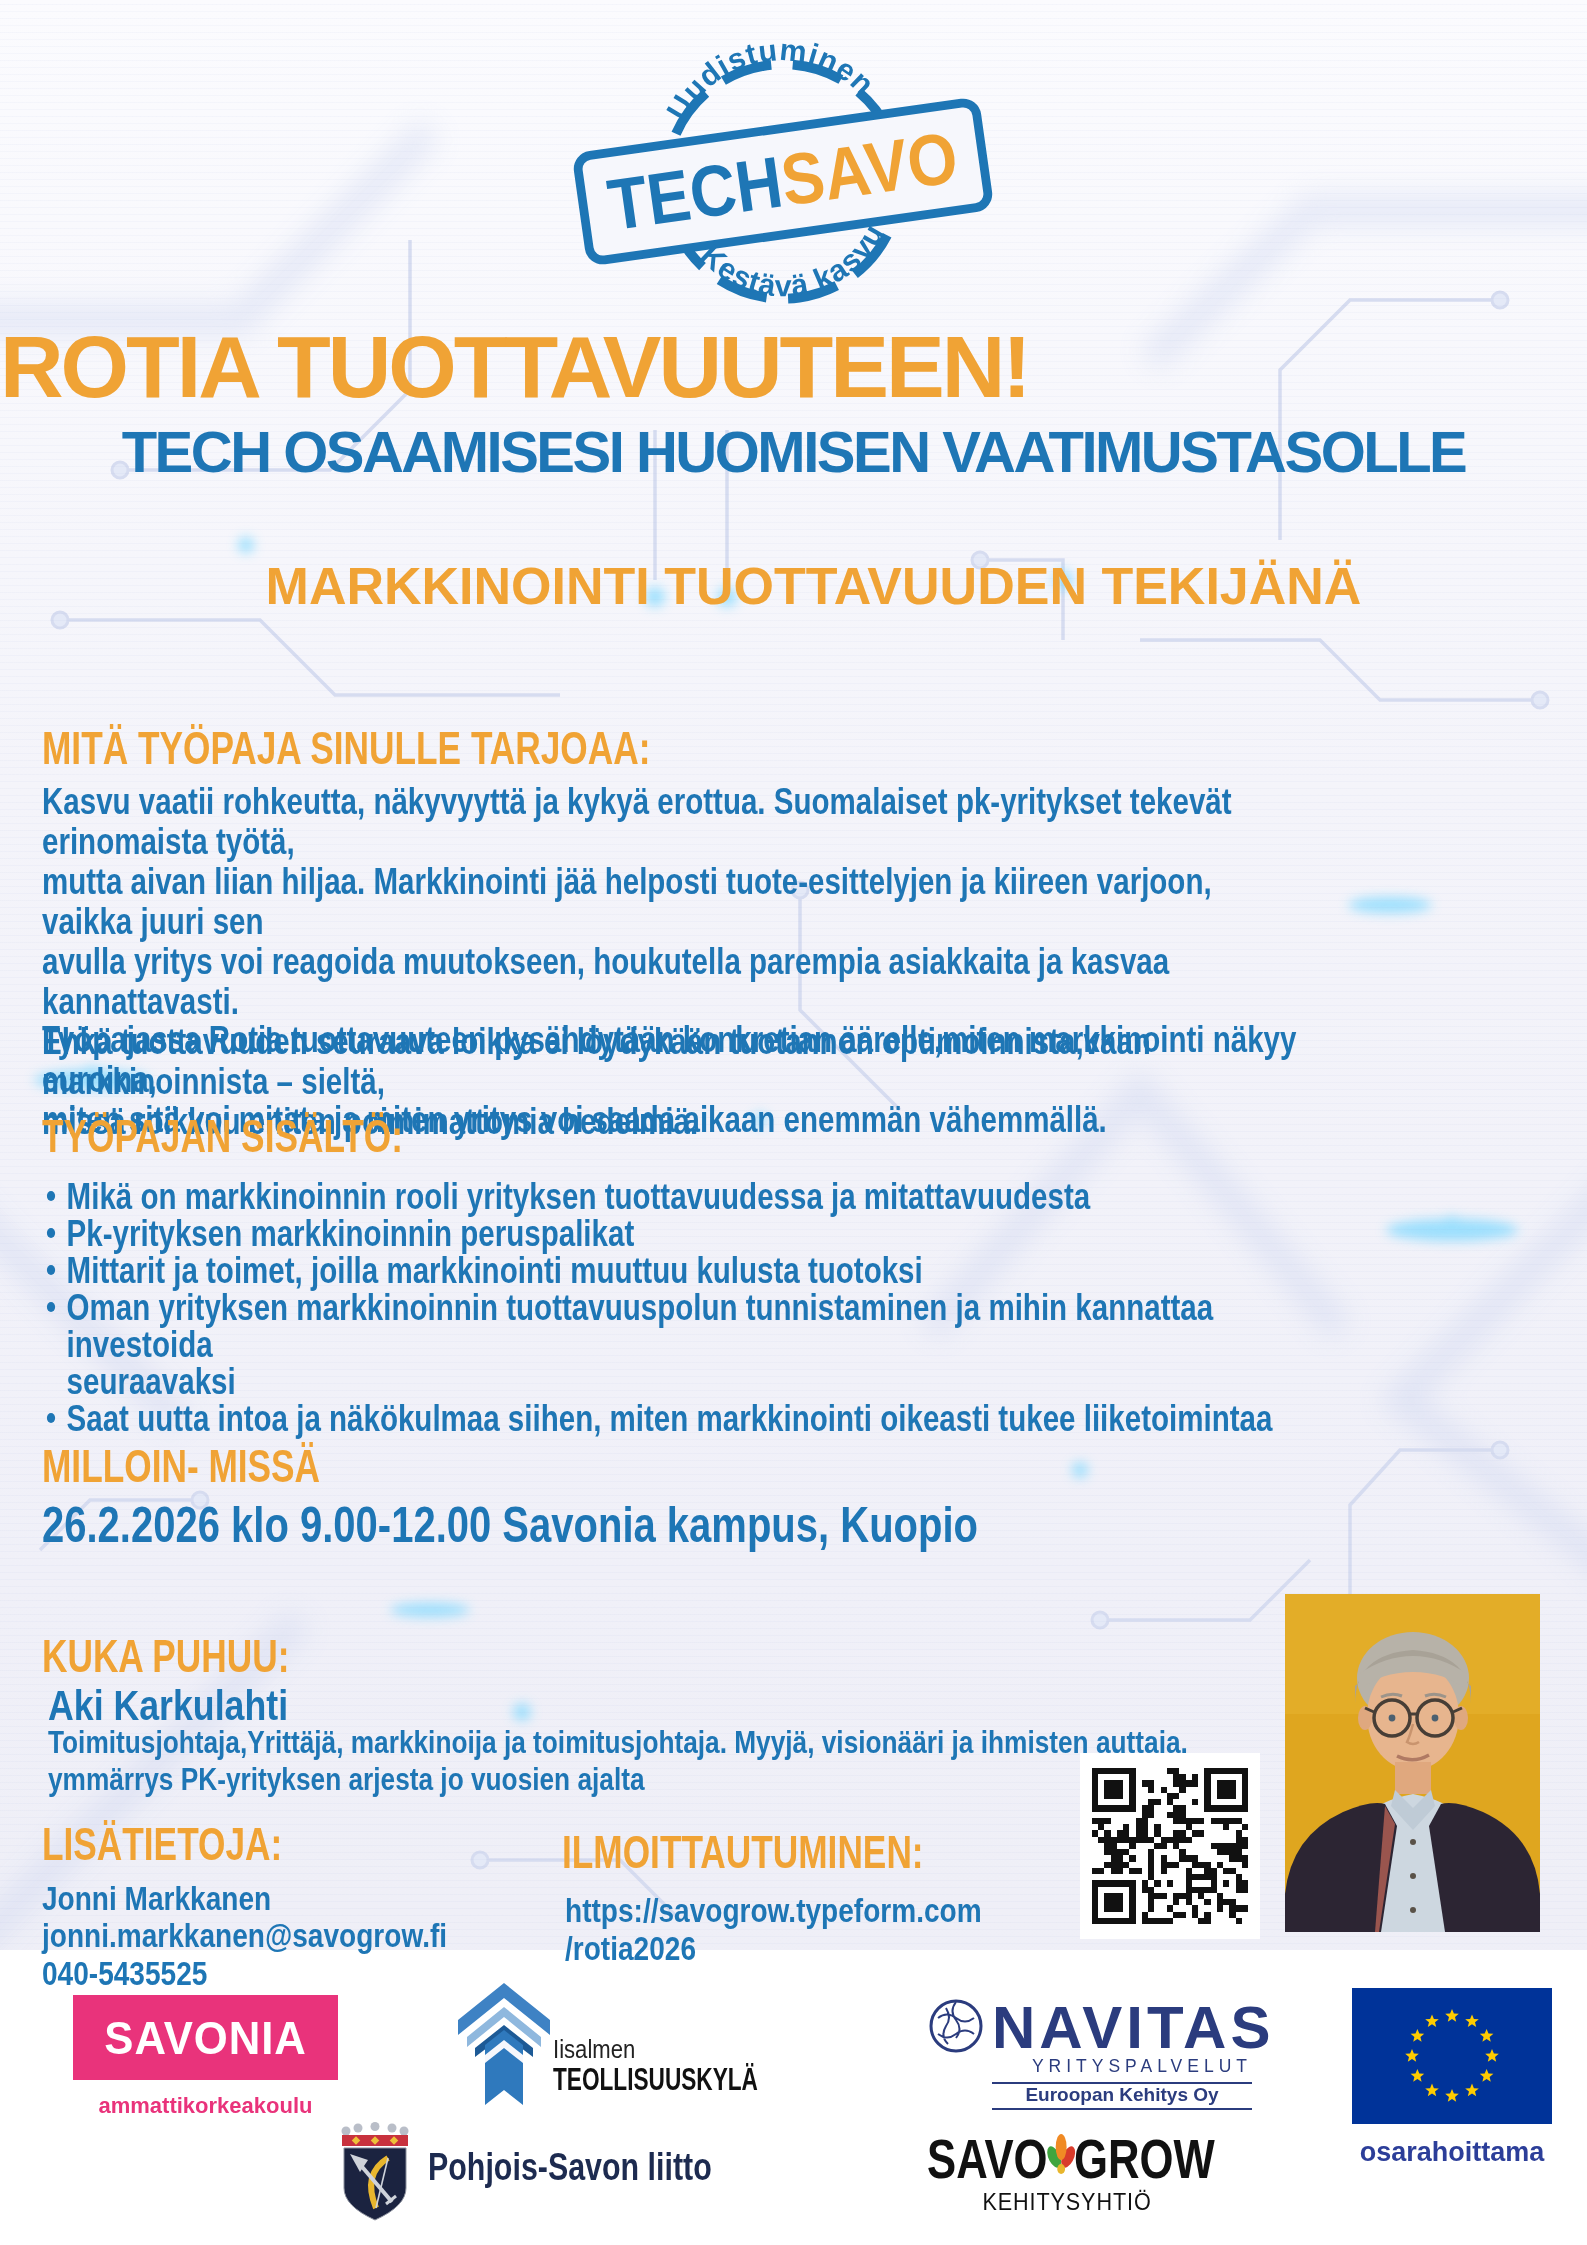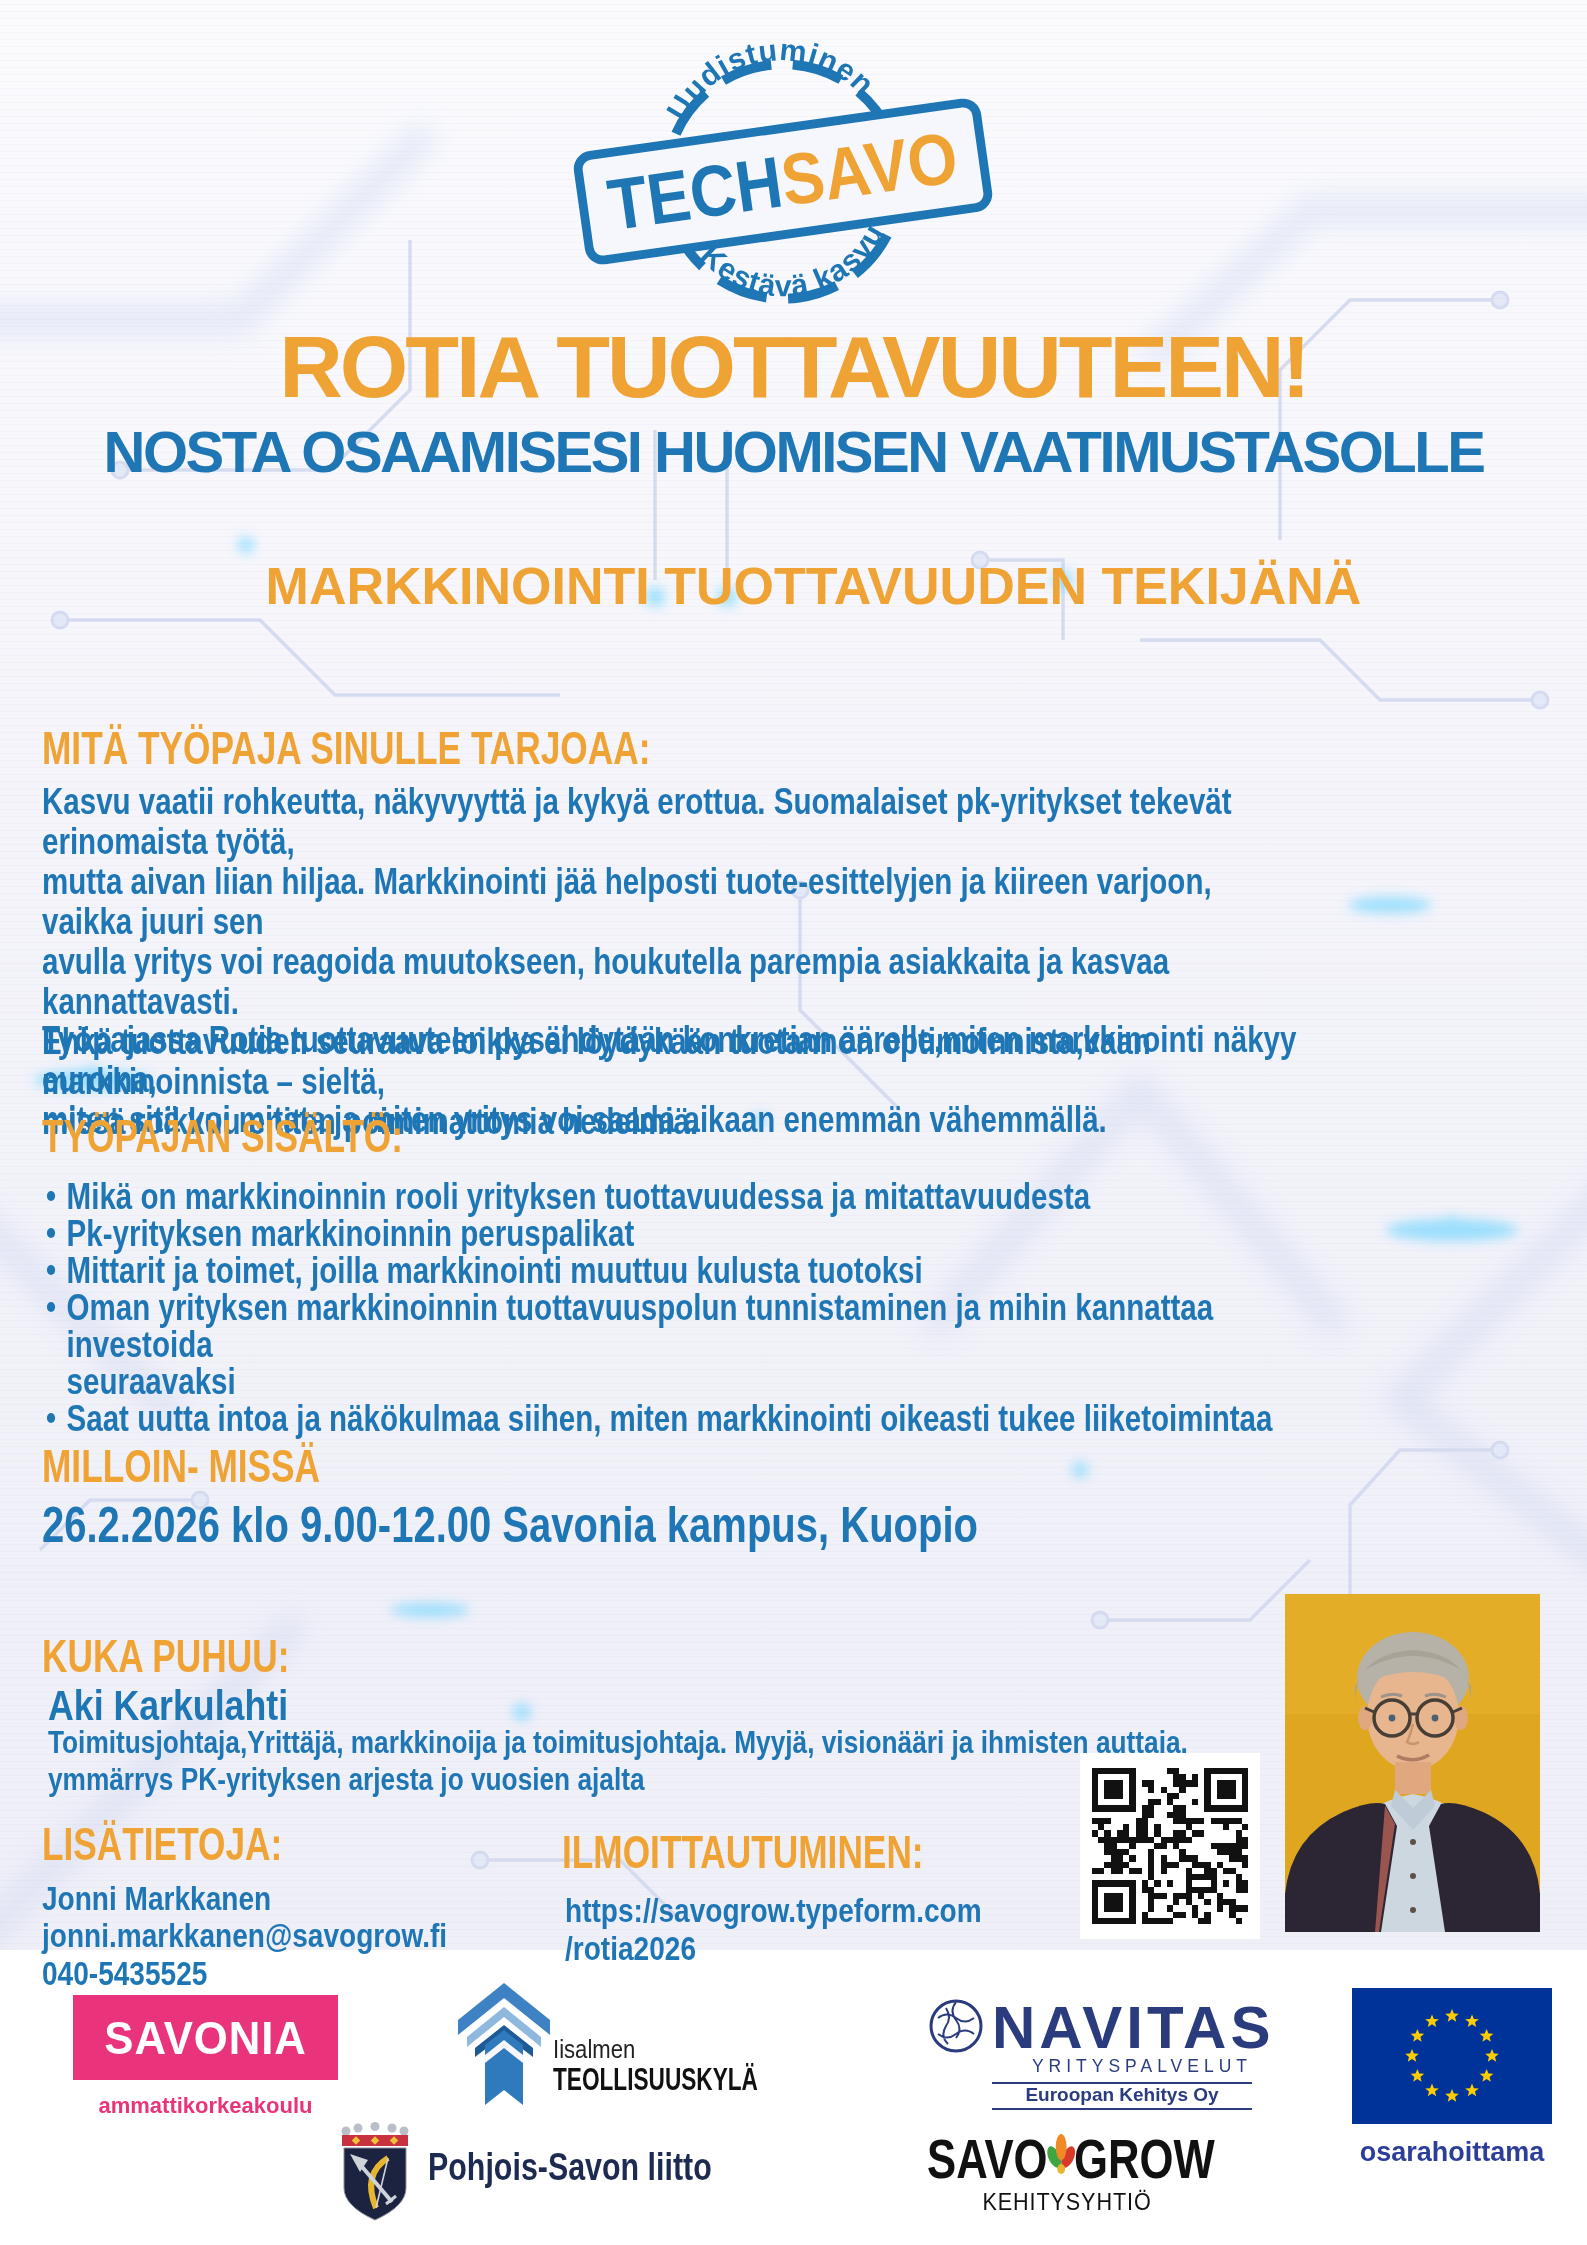--- a/index.html
+++ b/index.html
@@ -7,21 +7,21 @@
     position:relative;width:1587px;height:2245px;overflow:hidden;
     font-family:"Liberation Sans","DejaVu Sans",sans-serif;
     background:linear-gradient(180deg,#fbfbfe 0%,#f4f4fa 35%,#f0f0f8 70%,#eeeef6 100%);
   }
   .abs{position:absolute;}
   .scanlines{
     position:absolute;inset:0;pointer-events:none;
     background:repeating-linear-gradient(0deg,rgba(130,150,205,0.05) 0 1px,rgba(0,0,0,0) 1px 7px);
   }
   
-  #main-title{left:0;top:316px;width:1587px;text-align:center;font-size:88px;font-weight:bold;
+  #main-title{left:0;top:316px;width:1587px;font-size:88px;font-weight:bold;
     letter-spacing:-3px;color:var(--orange);white-space:nowrap;}
   #subtitle{left:0;top:418px;width:1587px;text-align:center;font-size:58px;font-weight:bold;
     letter-spacing:-2.5px;color:var(--blue);white-space:nowrap;}
   #theme-title{left:0;top:556px;width:1587px;text-align:center;font-size:52px;font-weight:bold;
     color:var(--orange);white-space:nowrap;padding-left:20px;}
   .oh{font-size:47px;font-weight:bold;color:var(--orange);white-space:nowrap;
     transform:scaleX(.75);transform-origin:0 0;}
   .body-text{font-size:36px;font-weight:bold;color:var(--blue);line-height:40px;
     white-space:pre-line;transform:scaleX(.82);transform-origin:0 0;margin:0;}
   #offer-heading{left:42px;top:720px;}
@@ -166,21 +166,21 @@
     <text y="25" x="0" text-anchor="middle" font-size="74" font-weight="bold" textLength="360" lengthAdjust="spacingAndGlyphs">
       <tspan fill="#1E76B5">TECH</tspan><tspan fill="#F0A335">SAVO</tspan>
     </text>
     <path id="arcB" d="M -99 60 A 114 114 0 0 0 99 60" fill="none"></path>
     <text font-size="31" font-weight="bold" fill="#1E76B5" letter-spacing="1">
       <textPath href="#arcB" startOffset="50%" text-anchor="middle">Kestävä kasvu</textPath>
     </text>
   </svg>
 
   <div class="abs" id="main-title">ROTIA TUOTTAVUUTEEN!</div>
-  <div class="abs" id="subtitle">NOSTA OSAAMISESI HUOMISEN VAATIMUSTASOLLE</div>
+  <div class="abs" id="subtitle">TECH OSAAMISESI HUOMISEN VAATIMUSTASOLLE</div>
   <div class="abs" id="theme-title">MARKKINOINTI TUOTTAVUUDEN TEKIJÄNÄ</div>
 
   <div class="abs oh" id="offer-heading">MITÄ TYÖPAJA SINULLE TARJOAA:</div>
   <p class="abs body-text" id="offer-p1">Kasvu vaatii rohkeutta, näkyvyyttä ja kykyä erottua. Suomalaiset pk-yritykset tekevät erinomaista työtä,
 mutta aivan liian hiljaa. Markkinointi jää helposti tuote-esittelyjen ja kiireen varjoon, vaikka juuri sen
 avulla yritys voi reagoida muutokseen, houkutella parempia asiakkaita ja kasvaa kannattavasti.
 Ehkä tuottavuuden seuraava loikka ei löydykään tuotannon optimoinnista,vaan markkinoinnista – sieltä,
 missä roikkuu eniten poimimattomia hedelmiä.</p>
   <p class="abs body-text" id="offer-p2">Työpajassa Rotia tuottavuuteen pysähdytään konkretian äärelle,miten markkinointi näkyy euroina,
 miten sitä voi mitata ja miten yritys voi saada aikaan enemmän vähemmällä.</p>

